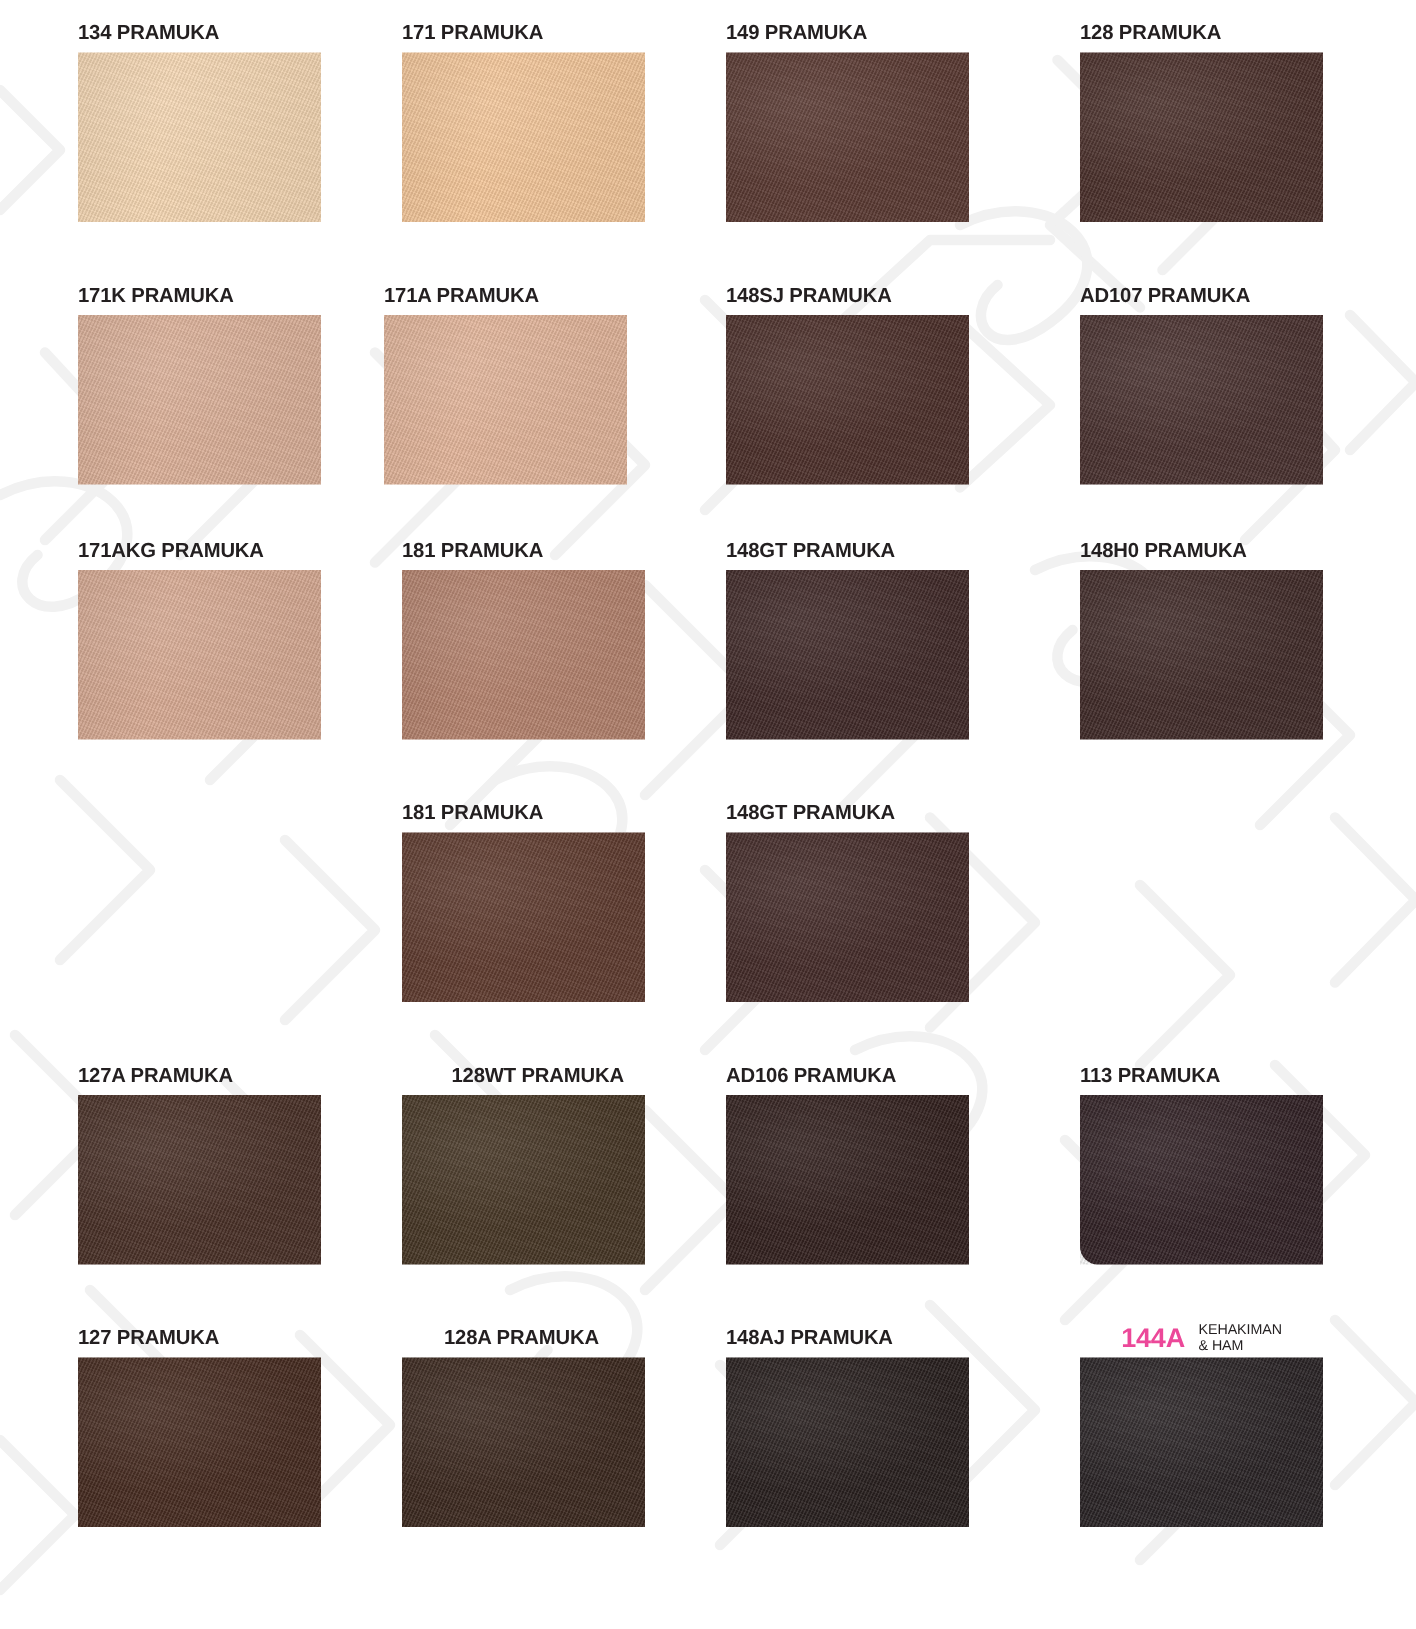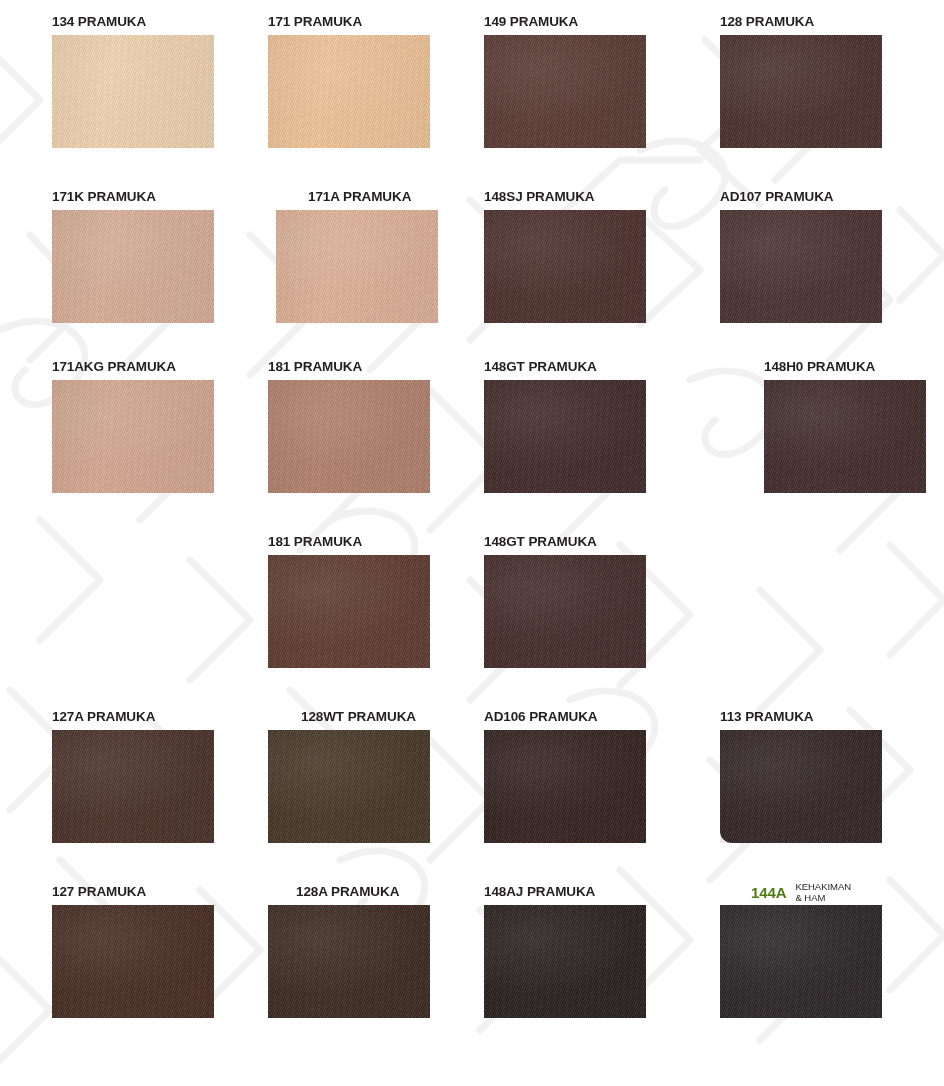--- a/index.html
+++ b/index.html
@@ -41,21 +41,21 @@
   
   .label.composite{
     display:flex;
     align-items:flex-start;
     justify-content:center;
     gap:9px;
     height:17px;
     text-align:left;
   }
   .label .code-main{
-    font-size:15px;font-weight:700;color:#4d7c0f;
+    font-size:18px;font-weight:700;color:#ec4899;
     line-height:17px;
     position:relative;top:0;
   }
   .label .code-sub{
     font-size:9.5px;font-weight:400;color:#231f20;
     line-height:10.5px;
     letter-spacing:-0.05px;
     text-align:left;
     position:relative;top:-2px;
   }
@@ -189,21 +189,21 @@
       </div>
     </div>
     <div class="cell" style="left: 52px; top: 189px; width: 162px; height: 134px;">
       <div class="label">171K PRAMUKA</div>
       <div class="swatch" style="background: rgb(220, 177, 153);">
         <div class="weave"></div>
         <div class="weave2"></div>
         <div class="sheen"></div>
       </div>
     </div>
-    <div class="cell" style="left: 276px; top: 189px; width: 162px; height: 134px; padding-left: 32px;">
+    <div class="cell" style="left: 256px; top: 189px; width: 162px; height: 134px;">
       <div class="label">171A PRAMUKA</div>
       <div class="swatch" style="background: rgb(227, 181, 154);">
         <div class="weave"></div>
         <div class="weave2"></div>
         <div class="sheen"></div>
       </div>
     </div>
     <div class="cell" style="left: 484px; top: 189px; width: 162px; height: 134px;">
       <div class="label">148SJ PRAMUKA</div>
       <div class="swatch" style="background: rgb(77, 48, 43);">
@@ -237,21 +237,21 @@
       </div>
     </div>
     <div class="cell" style="left: 484px; top: 359px; width: 162px; height: 134px;">
       <div class="label">148GT PRAMUKA</div>
       <div class="swatch" style="background: rgb(65, 42, 41);">
         <div class="weave"></div>
         <div class="weave2"></div>
         <div class="sheen"></div>
       </div>
     </div>
-    <div class="cell" style="left: 720px; top: 359px; width: 172px; height: 134px; margin-left: 44px;">
+    <div class="cell" style="left: 720px; top: 359px; width: 172px; height: 134px;">
       <div class="label">148H0 PRAMUKA</div>
       <div class="swatch" style="background: rgb(66, 44, 42);">
         <div class="weave"></div>
         <div class="weave2"></div>
         <div class="sheen"></div>
       </div>
     </div>
     <div class="cell" style="left: 268px; top: 534px; width: 162px; height: 134px;">
       <div class="label">181 PRAMUKA</div>
       <div class="swatch" style="background: rgb(96, 60, 48);">

